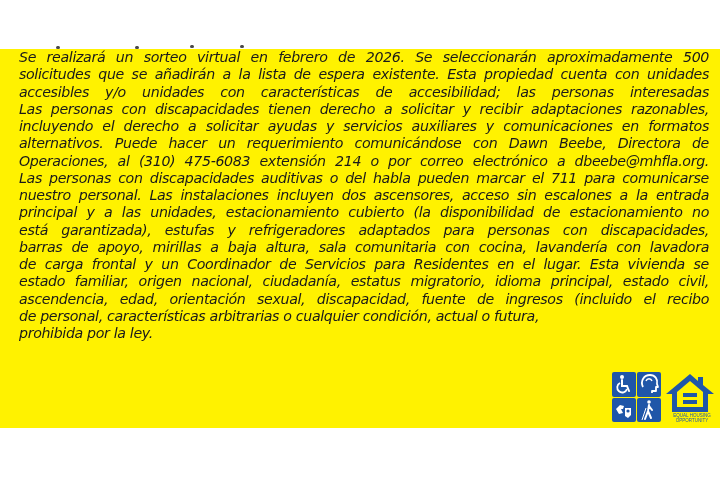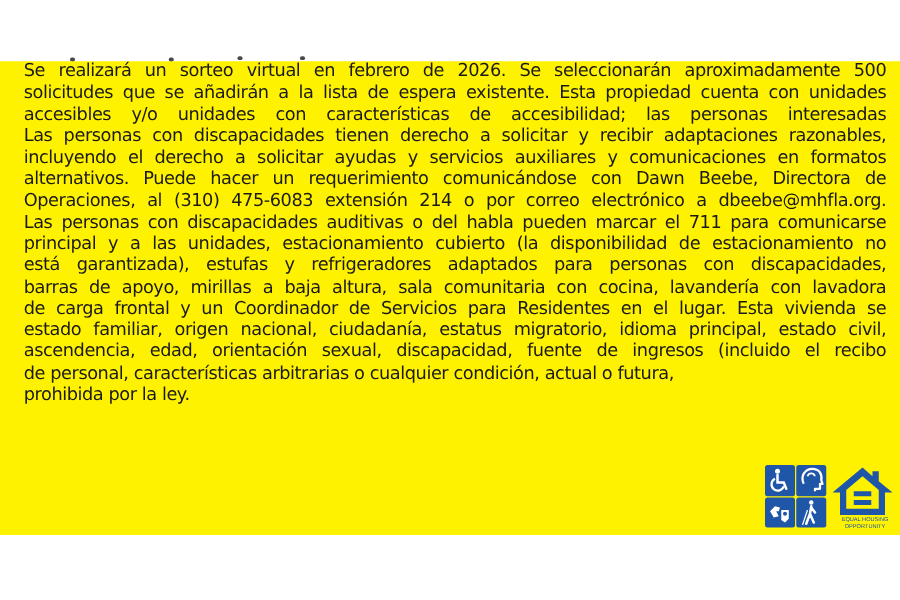--- a/index.html
+++ b/index.html
@@ -10,21 +10,21 @@
     }
     .cutoff {
       position: absolute; left: 0; top: 41px; width: 720px; height: 9px; overflow: hidden;
     }
     .cutoff span { position: absolute; top: 0; width: 4px; height: 3px; background: #1a1a1a; border-radius: 2px; opacity: .8; }
     .text {
       position: absolute; left: 19px; top: 49px; width: 690px;
       color: #1a1a1a; font-size: 14.2px; line-height: 17.25px;
       letter-spacing: -0.35px;
     }
-    .line { display: block; white-space: nowrap; text-align: justify; text-align-last: justify; height: 17.25px; overflow: visible; }
+    .line { display: block; white-space: nowrap; text-align: justify; text-align-last: justify; height: 17.25px; overflow: visible; font-style: italic; }
     .line.short { text-align-last: left; }
     .icons {
       position: absolute; left: 612px; top: 372px; width: 104px; height: 52px;
     }
     .acc-grid {
       position: absolute; left: 0; top: 0; width: 49px; height: 50px;
       display: grid; grid-template-columns: 24px 24px; grid-template-rows: 24.5px 24.5px; gap: 1px;
     }
     .acc-tile { background: #1f56a8; border-radius: 2px; position: relative; }
     .eho { position: absolute; left: 51px; top: 0; width: 54px; height: 52px; }
@@ -44,20 +44,21 @@
 
 <div class="text">
   <span class="line">Se realizará un sorteo virtual en febrero de 2026. Se seleccionarán aproximadamente 500</span>
   <span class="line">solicitudes que se añadirán a la lista de espera existente. Esta propiedad cuenta con unidades</span>
   <span class="line">accesibles y/o unidades con características de accesibilidad; las personas interesadas</span>
   <span class="line">Las personas con discapacidades tienen derecho a solicitar y recibir adaptaciones razonables,</span>
   <span class="line">incluyendo el derecho a solicitar ayudas y servicios auxiliares y comunicaciones en formatos</span>
   <span class="line">alternativos. Puede hacer un requerimiento comunicándose con Dawn Beebe, Directora de</span>
   <span class="line">Operaciones, al (310) 475-6083 extensión 214 o por correo electrónico a dbeebe@mhfla.org.</span>
   <span class="line">Las personas con discapacidades auditivas o del habla pueden marcar el 711 para comunicarse</span>
+  <span class="line">nuestro personal. Las instalaciones incluyen dos ascensores, acceso sin escalones a la entrada</span>
   <span class="line">principal y a las unidades, estacionamiento cubierto (la disponibilidad de estacionamiento no</span>
   <span class="line">está garantizada), estufas y refrigeradores adaptados para personas con discapacidades,</span>
   <span class="line">barras de apoyo, mirillas a baja altura, sala comunitaria con cocina, lavandería con lavadora</span>
   <span class="line">de carga frontal y un Coordinador de Servicios para Residentes en el lugar. Esta vivienda se</span>
   <span class="line">estado familiar, origen nacional, ciudadanía, estatus migratorio, idioma principal, estado civil,</span>
   <span class="line">ascendencia, edad, orientación sexual, discapacidad, fuente de ingresos (incluido el recibo</span>
   <span class="line short">de personal, características arbitrarias o cualquier condición, actual o futura,</span>
   <span class="line short">prohibida por la ley.</span>
 </div>
 

